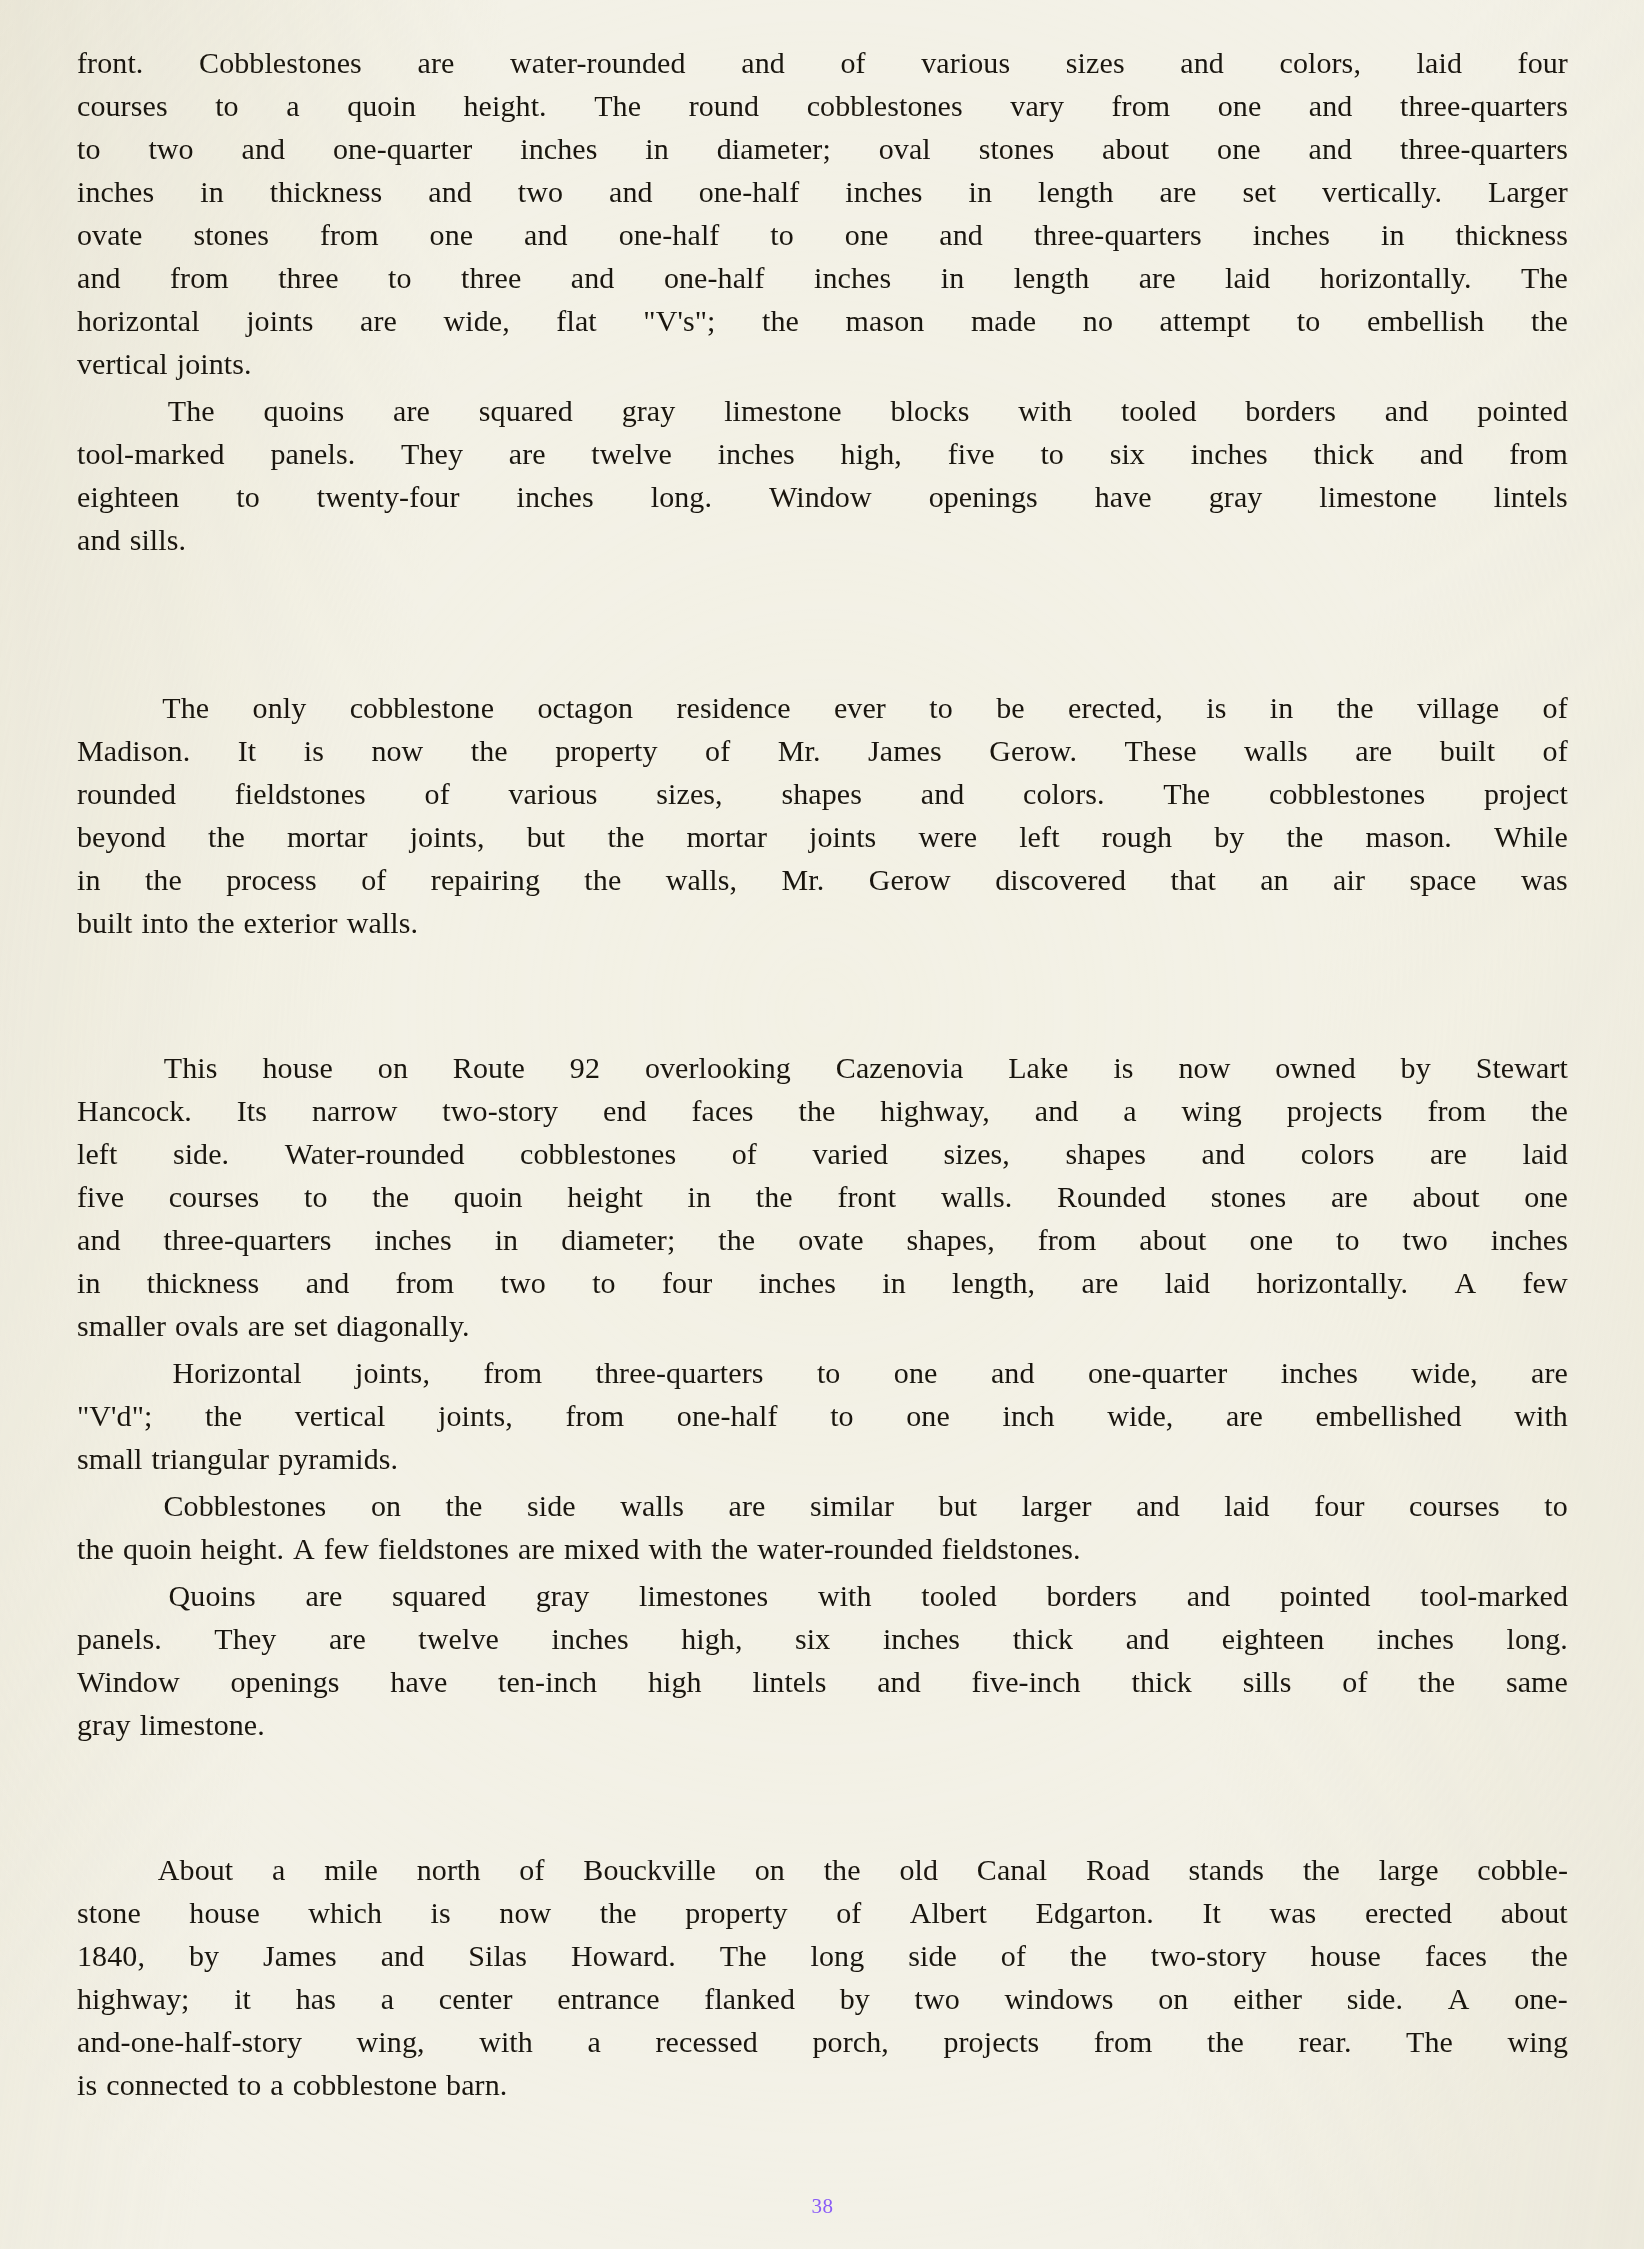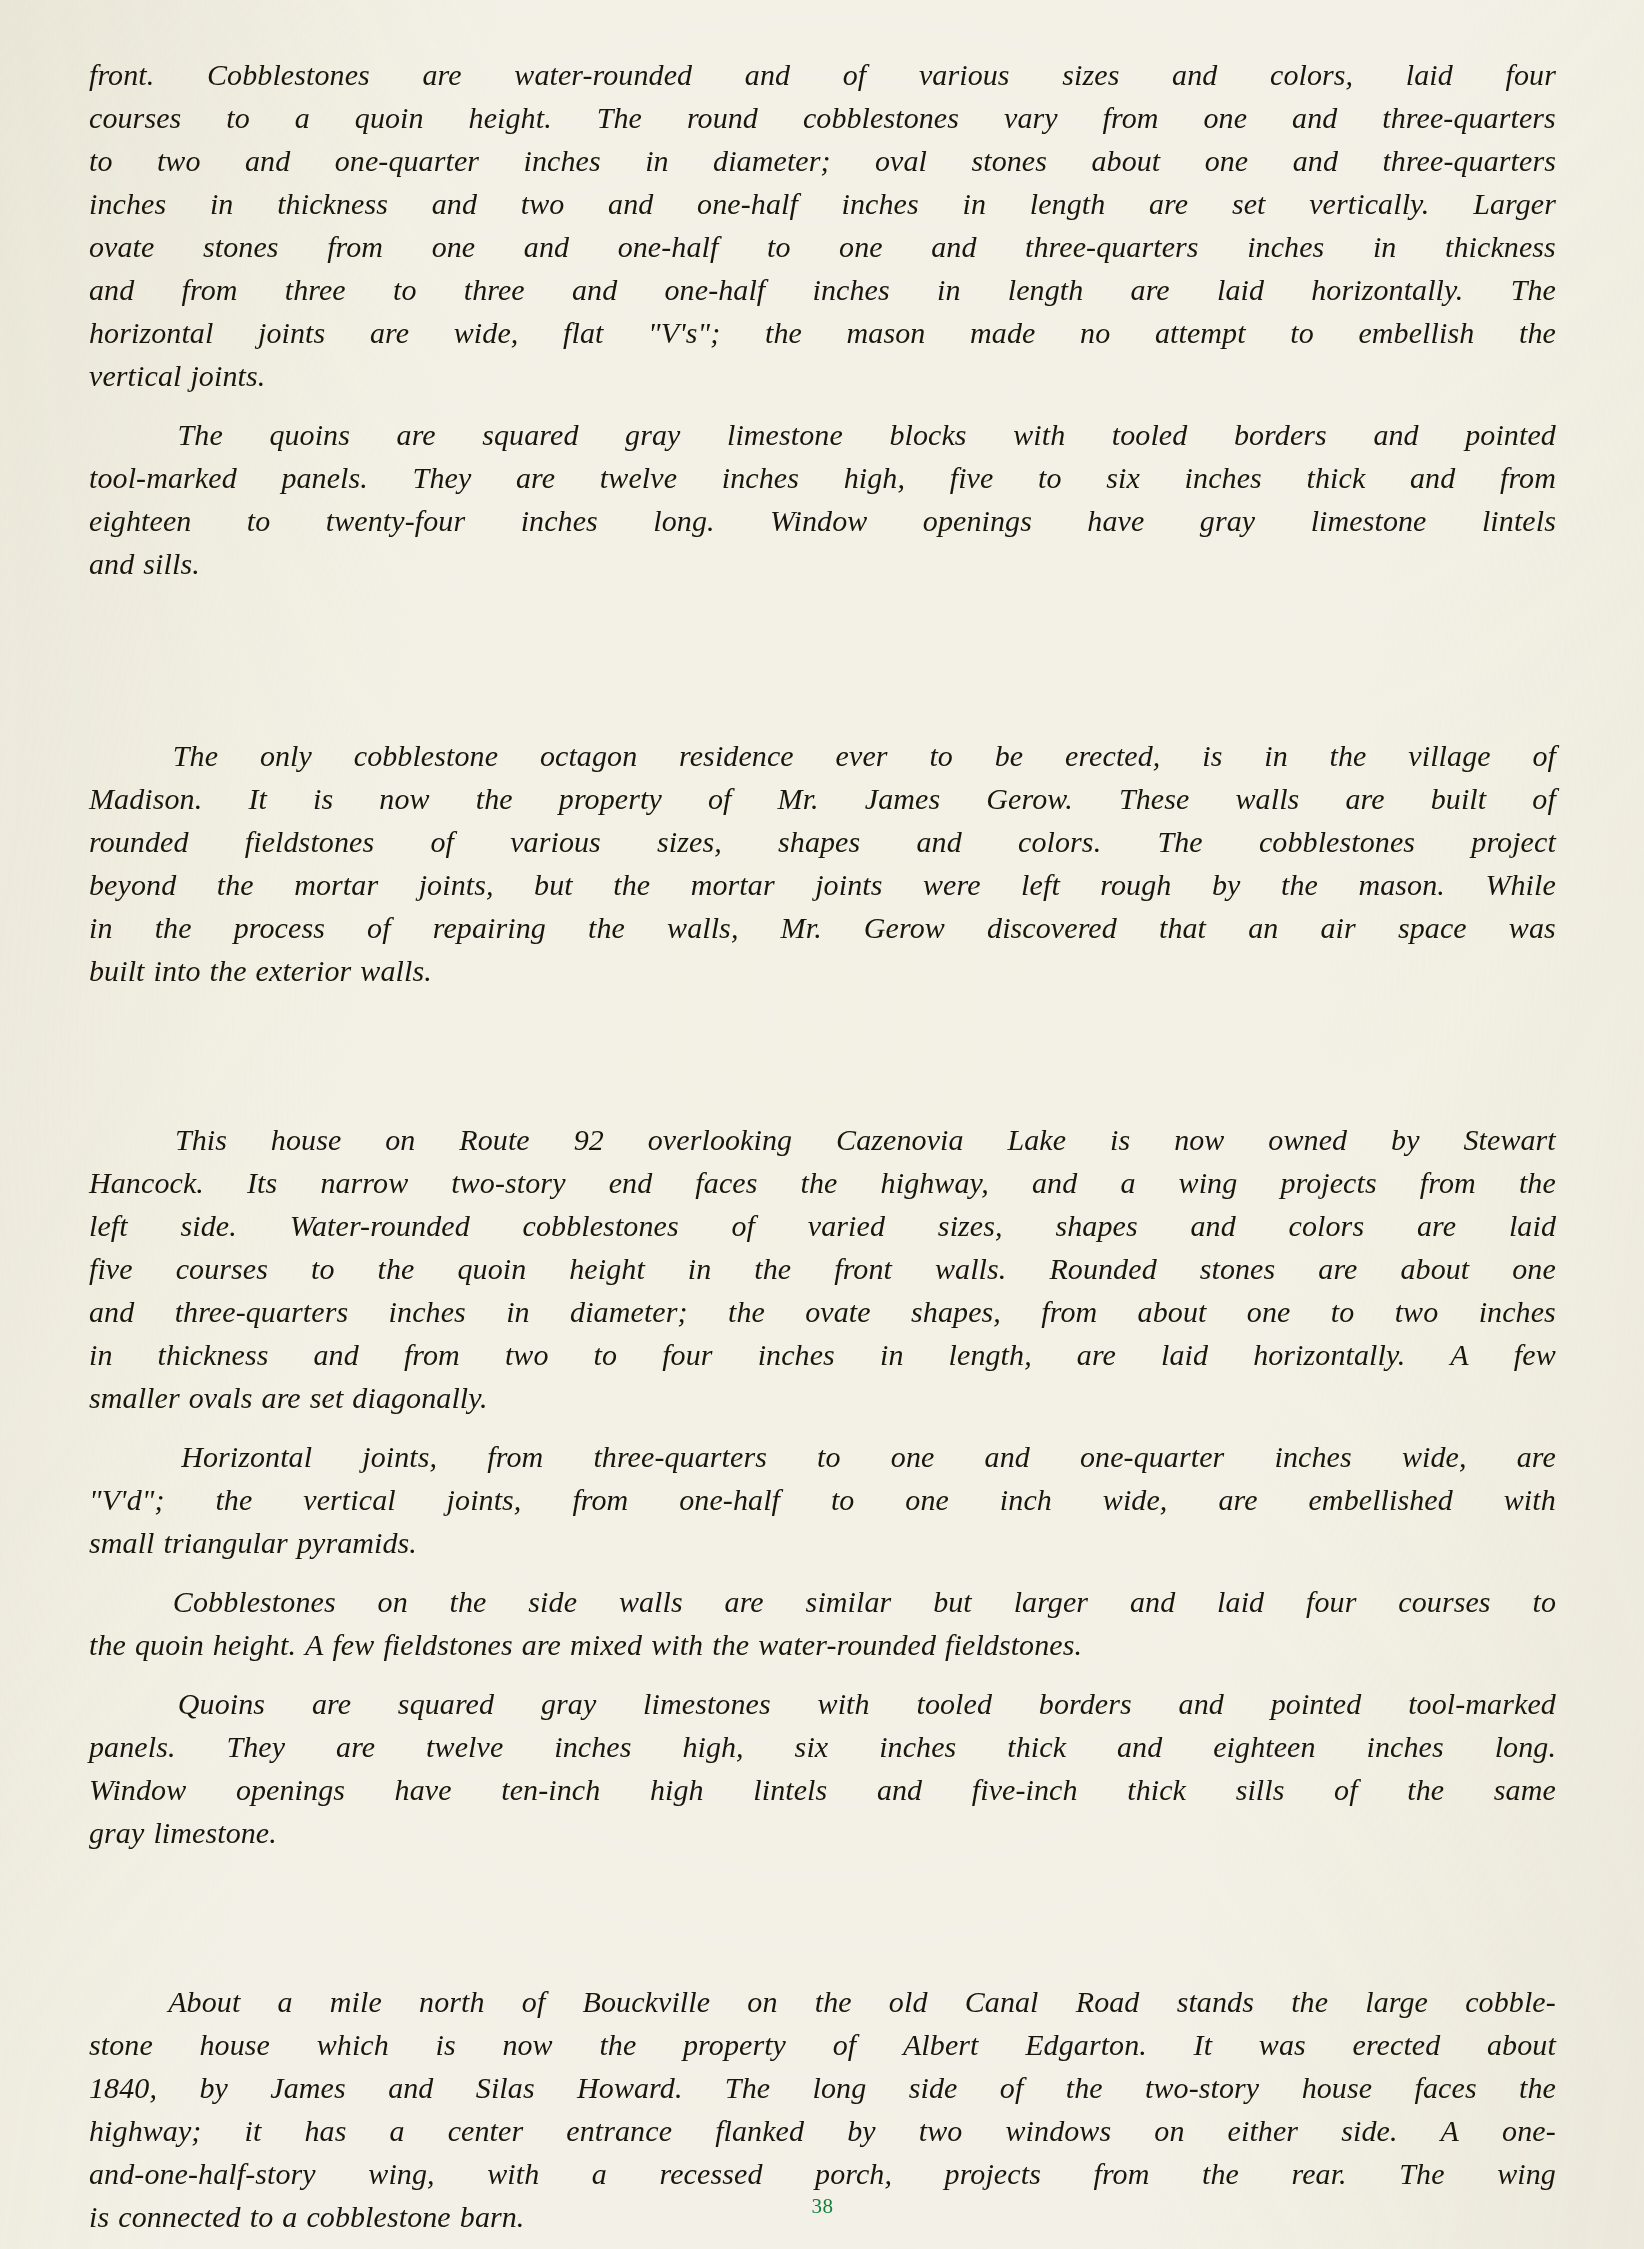--- a/index.html
+++ b/index.html
@@ -32,22 +32,21 @@
   }
   .textblock {
     position: absolute;
     left: 73px;
     top: 37px;
     width: 1499px;
   }
 
   
   .para {
-    margin: 16px;
-    font-style: italic;
+    margin: 4px;
   }
   .para + .para { margin-top: 0; }
 
   .ln {
     display: flex;
     width: 100%;
     font-size: 30px;
     line-height: 43px;
     letter-spacing: 0.1px;
     white-space: pre;
@@ -88,21 +87,21 @@
 
   
   .folio {
     position: absolute;
     left: 0;
     right: 0;
     top: 2194px;
     text-align: center;
     font-size: 21px;
     letter-spacing: 0.5px;
-    color: #15803d;
+    color: #8b5cf6;
   }
 </style>
 </head>
 <body>
 
 <div class="page" style="background: rgb(243, 241, 231); color: rgb(26, 22, 15);">
 
   <div class="textblock">
 
     <div class="para">

